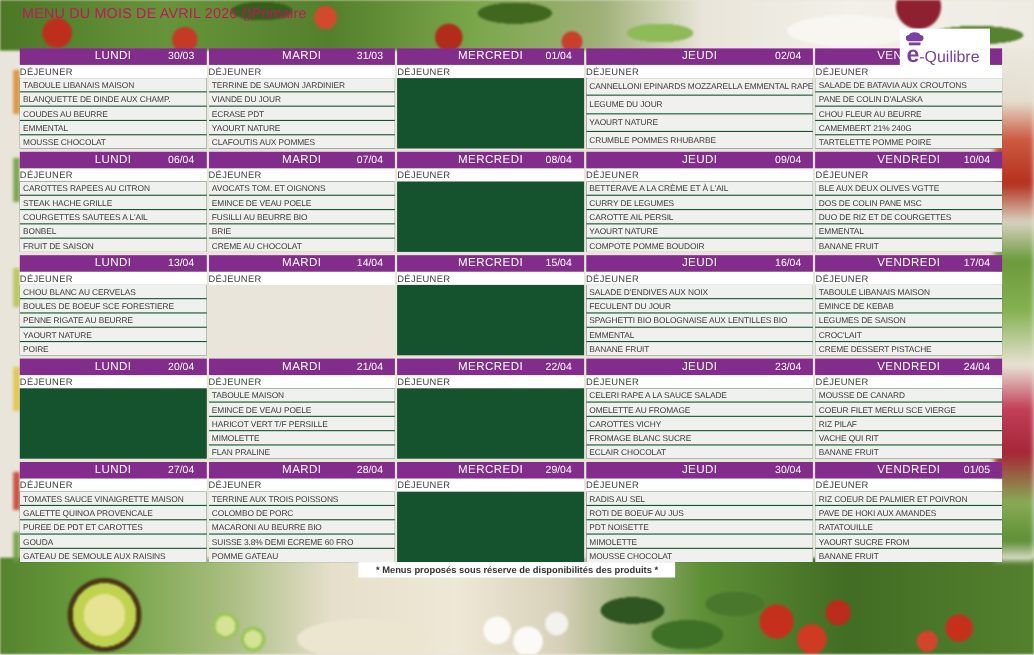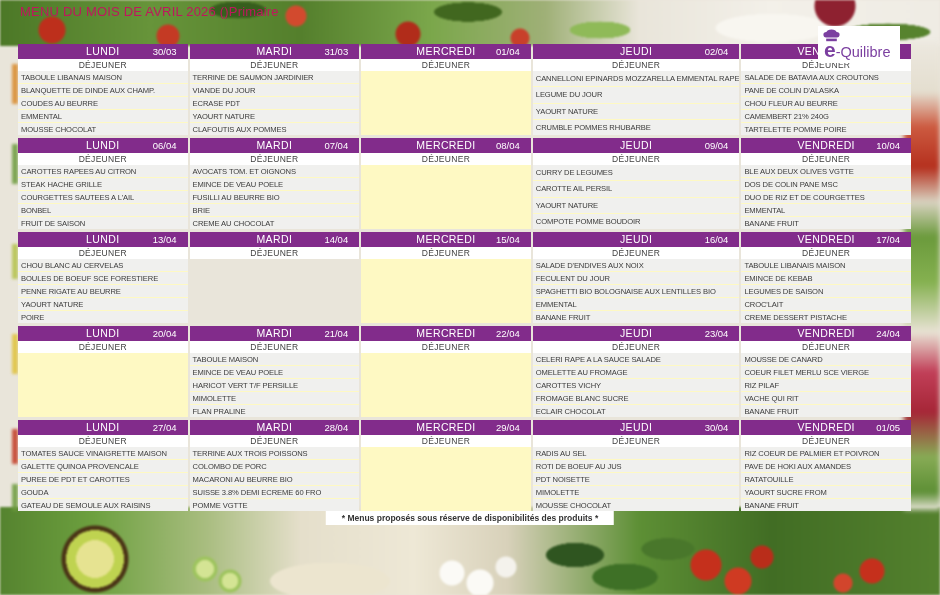--- a/index.html
+++ b/index.html
@@ -81,23 +81,23 @@
     grid-auto-rows:91px;column-gap:2px;row-gap:3px;
   }
   .cell{display:flex;flex-direction:column;}
   .cell-head{
     position:relative;height:15px;flex:0 0 15px;background:#822c8b;color:#fff;
     font-size:10.5px;line-height:15px;text-align:center;letter-spacing:.4px;
   }
   .day-date{position:absolute;right:11px;top:0;font-size:9.5px;letter-spacing:0;}
   .meal{
     height:12px;flex:0 0 12px;background:#ffffff;color:#3f3f3f;
-    font-size:8.5px;line-height:12px;text-align:center;letter-spacing:.3px;
-  }
-  .items{flex:1;background:#fef9c3;display:flex;flex-direction:column;overflow:hidden;}
+    font-size:8.5px;line-height:12px;letter-spacing:.3px;
+  }
+  .items{flex:1;background:#14532d;display:flex;flex-direction:column;overflow:hidden;}
   .item{
     flex:1;background:#f0f0ee;margin-bottom:1px;
     display:flex;align-items:center;padding-left:3px;
     font-size:7.6px;color:#3a3a3a;white-space:nowrap;overflow:hidden;letter-spacing:-0.1px;
   }
   .item:last-child{margin-bottom:0;}
   .footnote{
     position:absolute;left:50%;top:511px;transform:translateX(-50%);z-index:2;
     background:#fff;padding:2px 16px;font-size:8.5px;font-weight:bold;color:#333;white-space:nowrap;
   }
@@ -195,20 +195,21 @@
     </div>
     <div class="cell">
       <div class="cell-head"><span class="day-name">MERCREDI</span><span class="day-date">08/04</span></div>
       <div class="meal">DÉJEUNER</div>
       <div class="items"></div>
     </div>
     <div class="cell">
       <div class="cell-head"><span class="day-name">JEUDI</span><span class="day-date">09/04</span></div>
       <div class="meal">DÉJEUNER</div>
       <div class="items">
+        <div class="item">BETTERAVE A LA CRÈME ET À L'AIL</div>
         <div class="item">CURRY DE LEGUMES</div>
         <div class="item">CAROTTE AIL PERSIL</div>
         <div class="item">YAOURT NATURE</div>
         <div class="item">COMPOTE POMME BOUDOIR</div>
       </div>
     </div>
     <div class="cell">
       <div class="cell-head"><span class="day-name">VENDREDI</span><span class="day-date">10/04</span></div>
       <div class="meal">DÉJEUNER</div>
       <div class="items">
@@ -316,21 +317,21 @@
       </div>
     </div>
     <div class="cell">
       <div class="cell-head"><span class="day-name">MARDI</span><span class="day-date">28/04</span></div>
       <div class="meal">DÉJEUNER</div>
       <div class="items">
         <div class="item">TERRINE AUX TROIS POISSONS</div>
         <div class="item">COLOMBO DE PORC</div>
         <div class="item">MACARONI AU BEURRE BIO</div>
         <div class="item">SUISSE 3.8% DEMI ECREME 60 FRO</div>
-        <div class="item">POMME VGTTE</div>
+        <div class="item">POMME GATEAU</div>
       </div>
     </div>
     <div class="cell">
       <div class="cell-head"><span class="day-name">MERCREDI</span><span class="day-date">29/04</span></div>
       <div class="meal">DÉJEUNER</div>
       <div class="items"></div>
     </div>
     <div class="cell">
       <div class="cell-head"><span class="day-name">JEUDI</span><span class="day-date">30/04</span></div>
       <div class="meal">DÉJEUNER</div>

